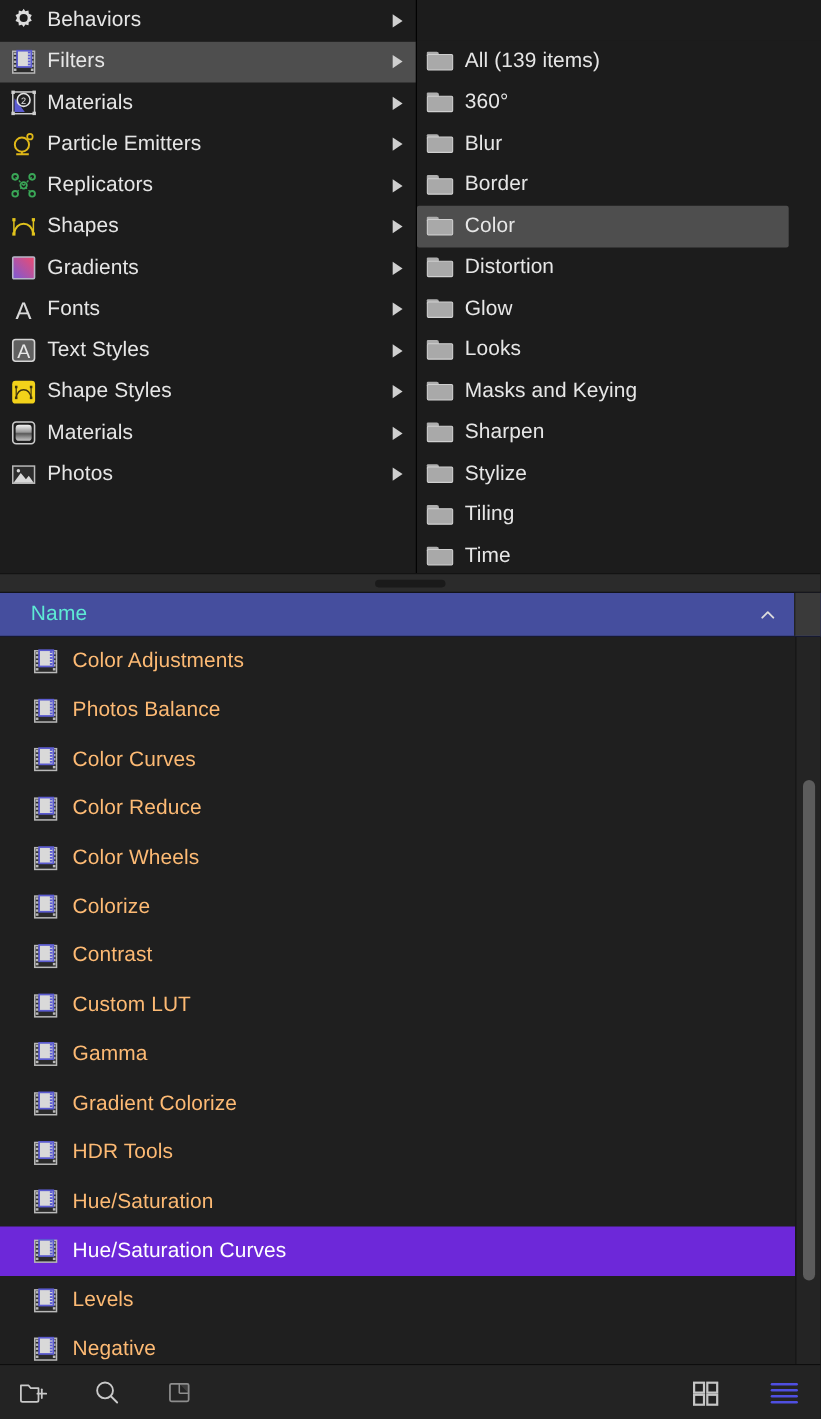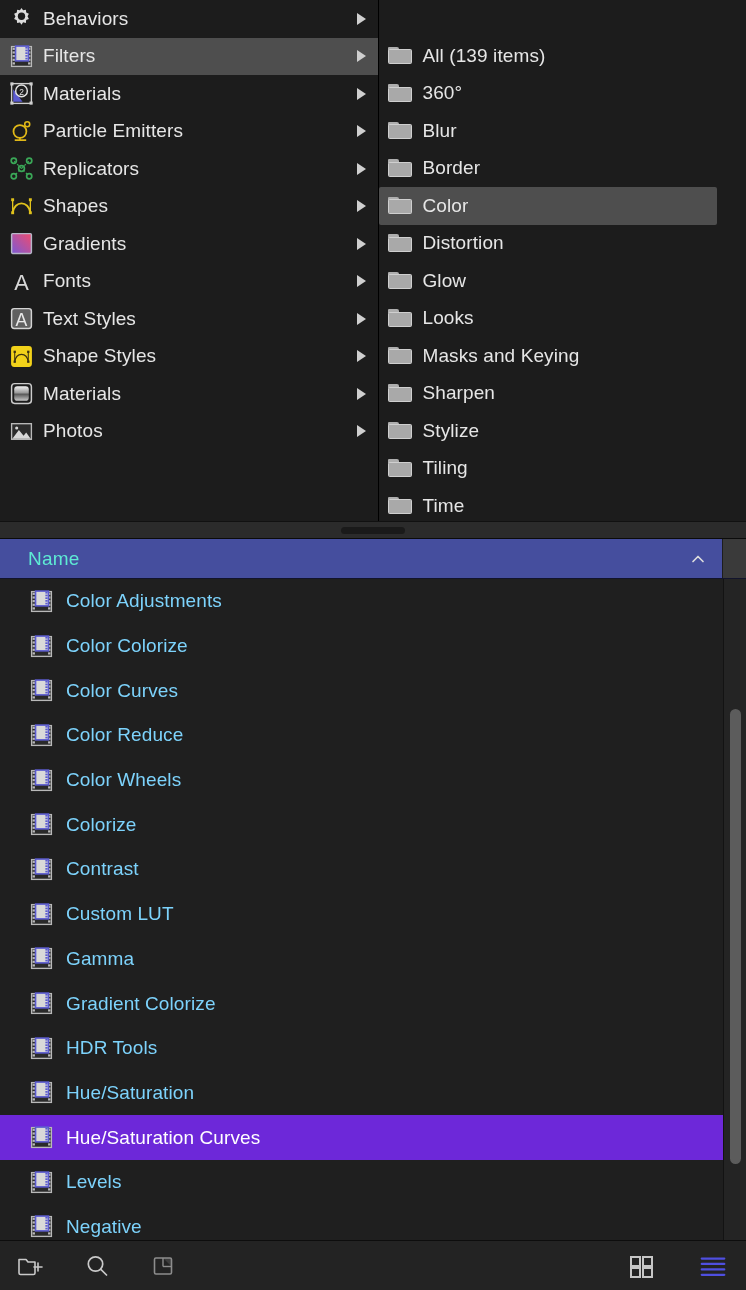--- a/index.html
+++ b/index.html
@@ -180,21 +180,21 @@
     align-items: center;
     height: 44.7px;
     padding-left: 28px;
     box-sizing: border-box;
   }
   .list-row.selected {
     background: #6d28d9;
   }
   .list-row .name {
     font-size: 19px;
-    color: #7dd3fc;
+    color: #fdba74;
     letter-spacing: 0.1px;
   }
   .list-row.selected .name {
     color: #ffffff;
   }
   .filmstrip-wrap {
     width: 26px;
     height: 26px;
     margin-right: 12px;
     flex: 0 0 26px;
@@ -688,21 +688,21 @@
                 <g fill="#5b5bd0">
                   <rect x="15.7" y="2.8" width="2.2" height="1.6"></rect>
                   <rect x="15.7" y="5.4" width="2.2" height="1.6"></rect>
                   <rect x="15.7" y="8.0" width="2.2" height="1.6"></rect>
                   <rect x="15.7" y="10.6" width="2.2" height="1.6"></rect>
                   <rect x="15.7" y="13.2" width="2.2" height="1.6"></rect>
                 </g>
               </svg>
             </span>
           </span>
-          <span class="name">Color Colorize</span>
+          <span class="name">Photos Balance</span>
         </div>
         <div class="list-row">
           <span class="filmstrip-wrap">
             <span style="display: flex; align-items: center; justify-content: center; width: 100%; height: 100%;">
               <svg width="25" height="25" viewBox="0 0 24 24" aria-hidden="true">
                 <rect x="2.5" y="2.5" width="19" height="19" fill="#2a2a2a" stroke="#b9b9b9" stroke-width="1.3"></rect>
                 <g fill="#b9b9b9">
                   <rect x="3.4" y="3.6" width="2.3" height="2.1"></rect>
                   <rect x="3.4" y="7.1" width="2.3" height="2.1"></rect>
                   <rect x="3.4" y="10.6" width="2.3" height="2.1"></rect>

